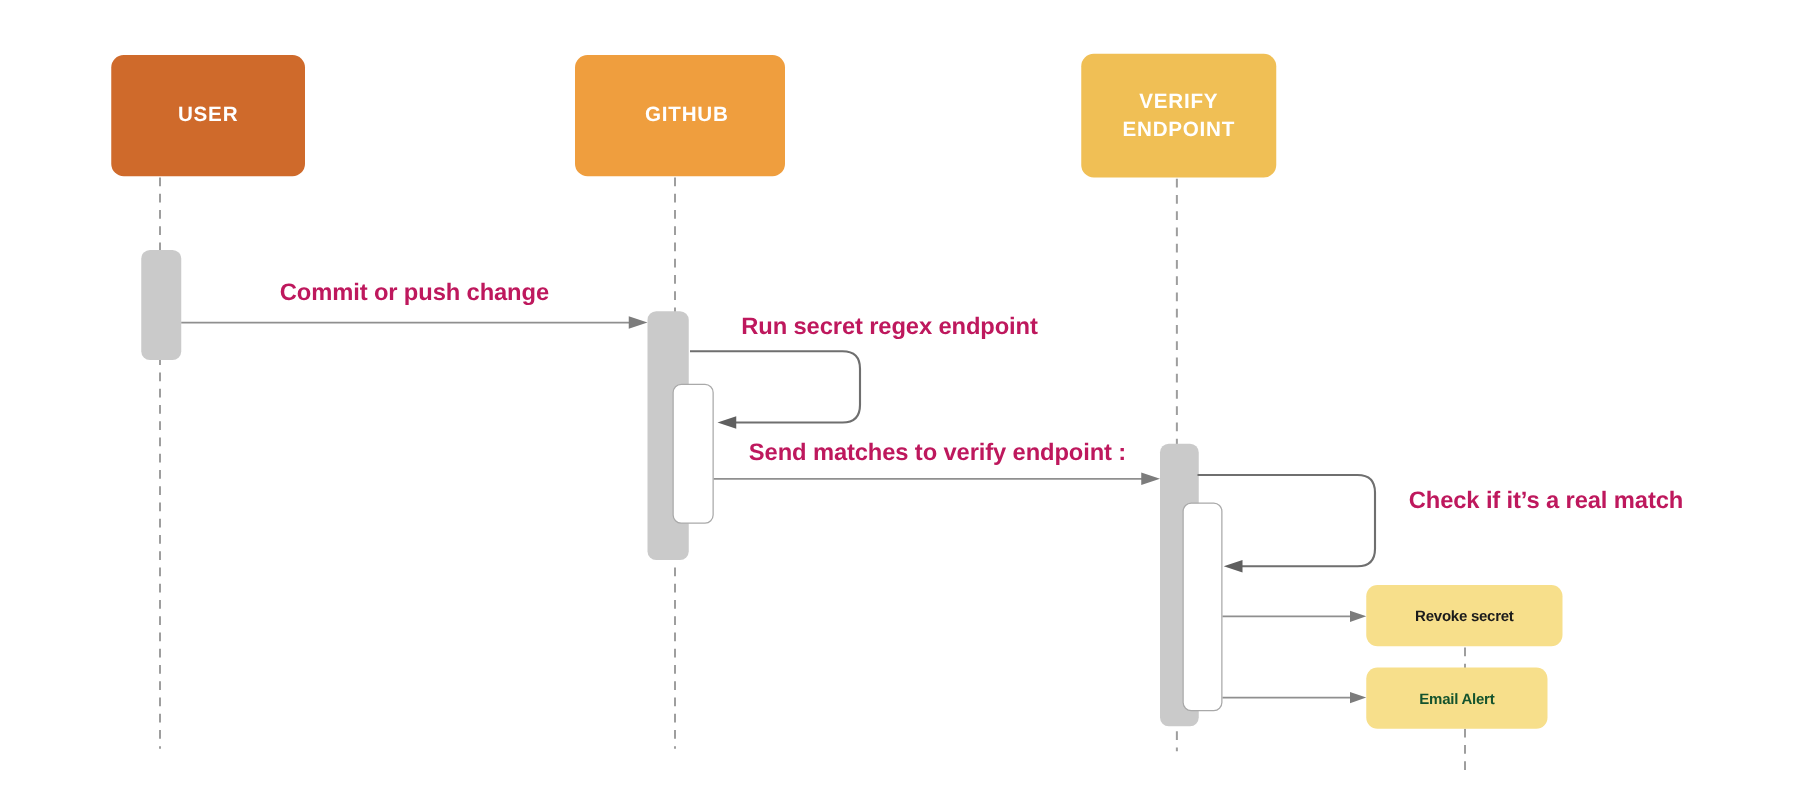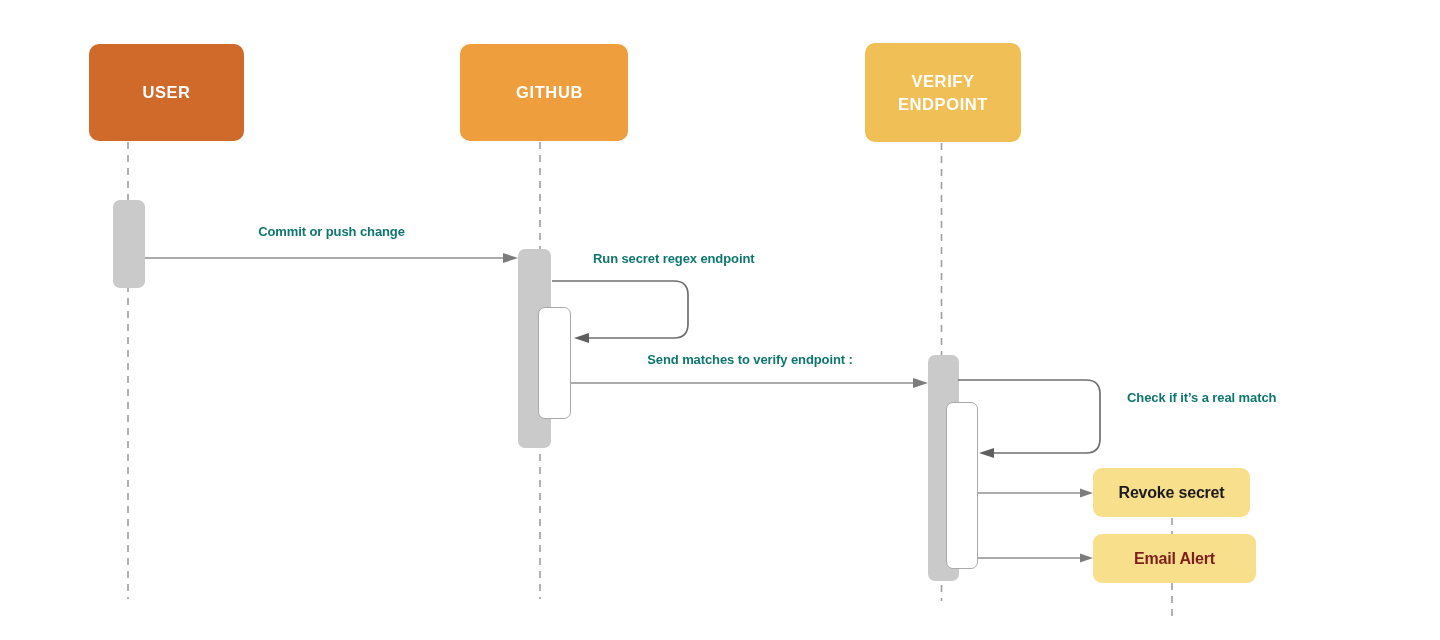--- a/index.html
+++ b/index.html
@@ -18,34 +18,34 @@
   .actor-github{left:460px;top:44px;width:157px;height:97px;background:#EF9E3E;padding-left:11px;}
   .actor-verify{left:865px;top:43px;width:156px;height:99px;background:#F0BF55;padding:0 37px;box-sizing:border-box;align-items:center;}
   .activation{position:absolute;background:#cacaca;border-radius:7px;}
   .act-user{left:113px;top:200px;width:32px;height:88px;}
   .act-github{left:518px;top:249px;width:33px;height:199px;}
   .act-verify{left:928px;top:355px;width:31px;height:226px;}
   .nested{position:absolute;background:#ffffff;border:1.4px solid #a9a9a9;border-radius:7px;box-sizing:border-box;}
   .nest-github{left:538px;top:307px;width:33px;height:112px;}
   .nest-verify{left:946px;top:402px;width:32px;height:167px;}
   .msg-label{
-    position:absolute;font-weight:700;font-size:13px;color:#0f766e;
+    position:absolute;font-weight:700;font-size:19px;color:#be185d;
     white-space:nowrap;letter-spacing:-0.1px;
   }
   .lbl-commit{left:145px;top:224px;width:373px;text-align:center;}
   .lbl-regex{left:593px;top:251px;}
   .lbl-send{left:566px;top:352px;width:368px;text-align:center;}
   .lbl-check{left:1127px;top:390px;}
   .outcome{
     position:absolute;background:#F7DF8B;border-radius:9px;
     display:flex;align-items:center;justify-content:center;
-    font-weight:700;font-size:16px;letter-spacing:-0.2px;
+    font-weight:700;font-size:12px;letter-spacing:-0.2px;
   }
   .outcome-revoke{left:1093px;top:468px;width:157px;height:49px;color:#1b1b1b;}
-  .outcome-email{left:1093px;top:534px;width:163px;height:49px;color:#7f1d1d;}
+  .outcome-email{left:1093px;top:534px;width:145px;height:49px;color:#14532d;}
 </style>
 </head>
 <body>
 
 <svg class="layer" width="1440" height="640">
   <g stroke="#9e9e9e" stroke-width="1.6" stroke-dasharray="7 6">
     <line x1="128" y1="142" x2="128" y2="599"></line>
     <line x1="540" y1="142" x2="540" y2="599"></line>
     <line x1="941.5" y1="143" x2="941.5" y2="601"></line>
     <line x1="1172" y1="518" x2="1172" y2="616"></line>

